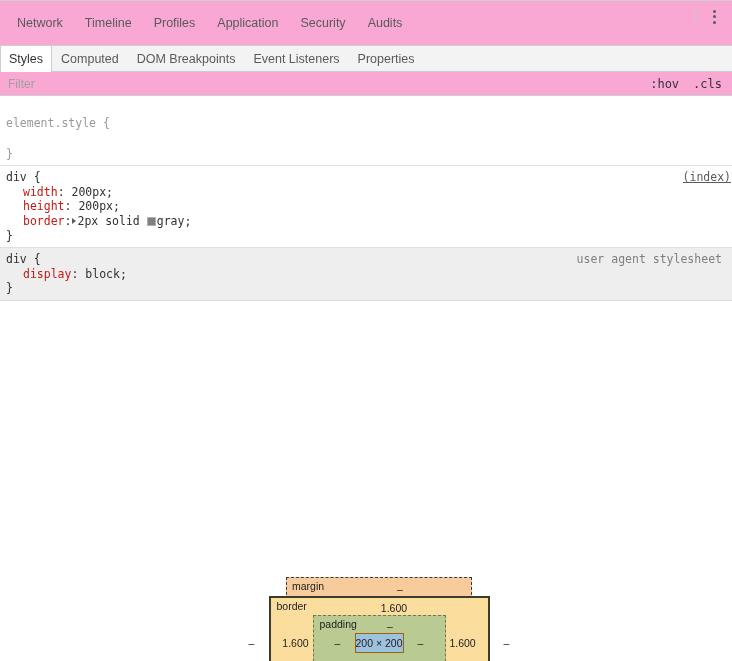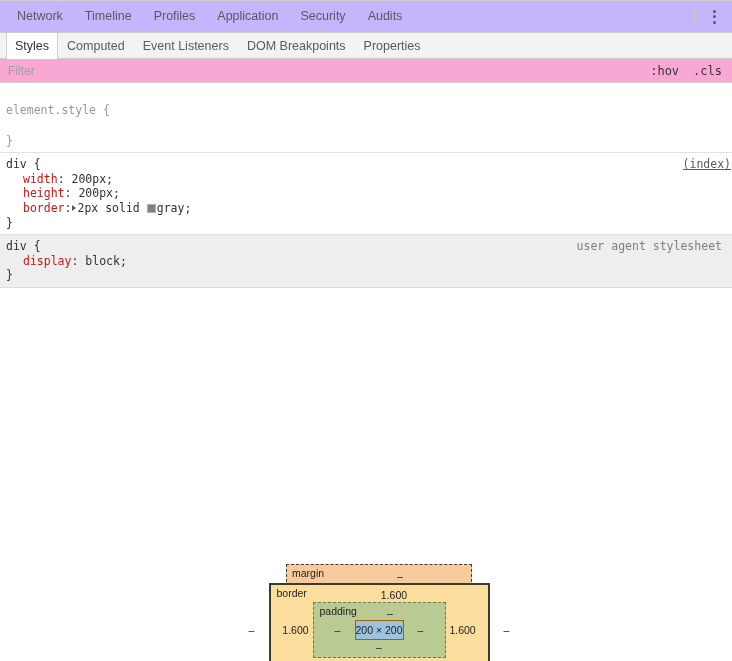--- a/index.html
+++ b/index.html
@@ -12,22 +12,22 @@
     background: #ffffff;
     font-family: "Liberation Sans", sans-serif;
     font-size: 12px;
     color: #333333;
     overflow: hidden;
     position: relative;
   }
 
   
   .panel-menubar {
-    height: 33px;
-    background: #c4b5fd;
+    height: 46px;
+    background: #f9a8d4;
     border-top: 1px solid #cdcdcd;
     border-bottom: 1px solid #cdcdcd;
     display: flex;
     align-items: center;
     box-sizing: border-box;
     position: relative;
   }
   .panel-menubar-items {
     display: flex;
     align-items: center;
@@ -75,21 +75,20 @@
   }
 
   
   .tabstrip {
     height: 26px;
     background: #f3f3f3;
     border-bottom: 1px solid #cdcdcd;
     display: flex;
     align-items: stretch;
     box-sizing: border-box;
-    padding-left: 6px;
   }
   .tab {
     font-size: 12.5px;
     color: #5a5a5a;
     padding: 0 8px;
     display: flex;
     align-items: center;
     white-space: nowrap;
     box-sizing: border-box;
     border-left: 1px solid transparent;
@@ -296,22 +295,22 @@
       <i></i>
         <i></i>
         <i></i>
     </span>
   </div>
 </div>
 
 <div class="tabstrip">
   <div class="tab active">Styles</div>
   <div class="tab">Computed</div>
+  <div class="tab">DOM Breakpoints</div>
   <div class="tab">Event Listeners</div>
-  <div class="tab">DOM Breakpoints</div>
   <div class="tab">Properties</div>
 </div>
 
 <div class="filterbar">
   <input class="filter-input" type="text" placeholder="Filter" style="">
   <div class="filterbar-right">
     <span class="pseudo-btn">:hov</span>
     <span class="pseudo-btn">.cls</span>
   </div>
 </div>

